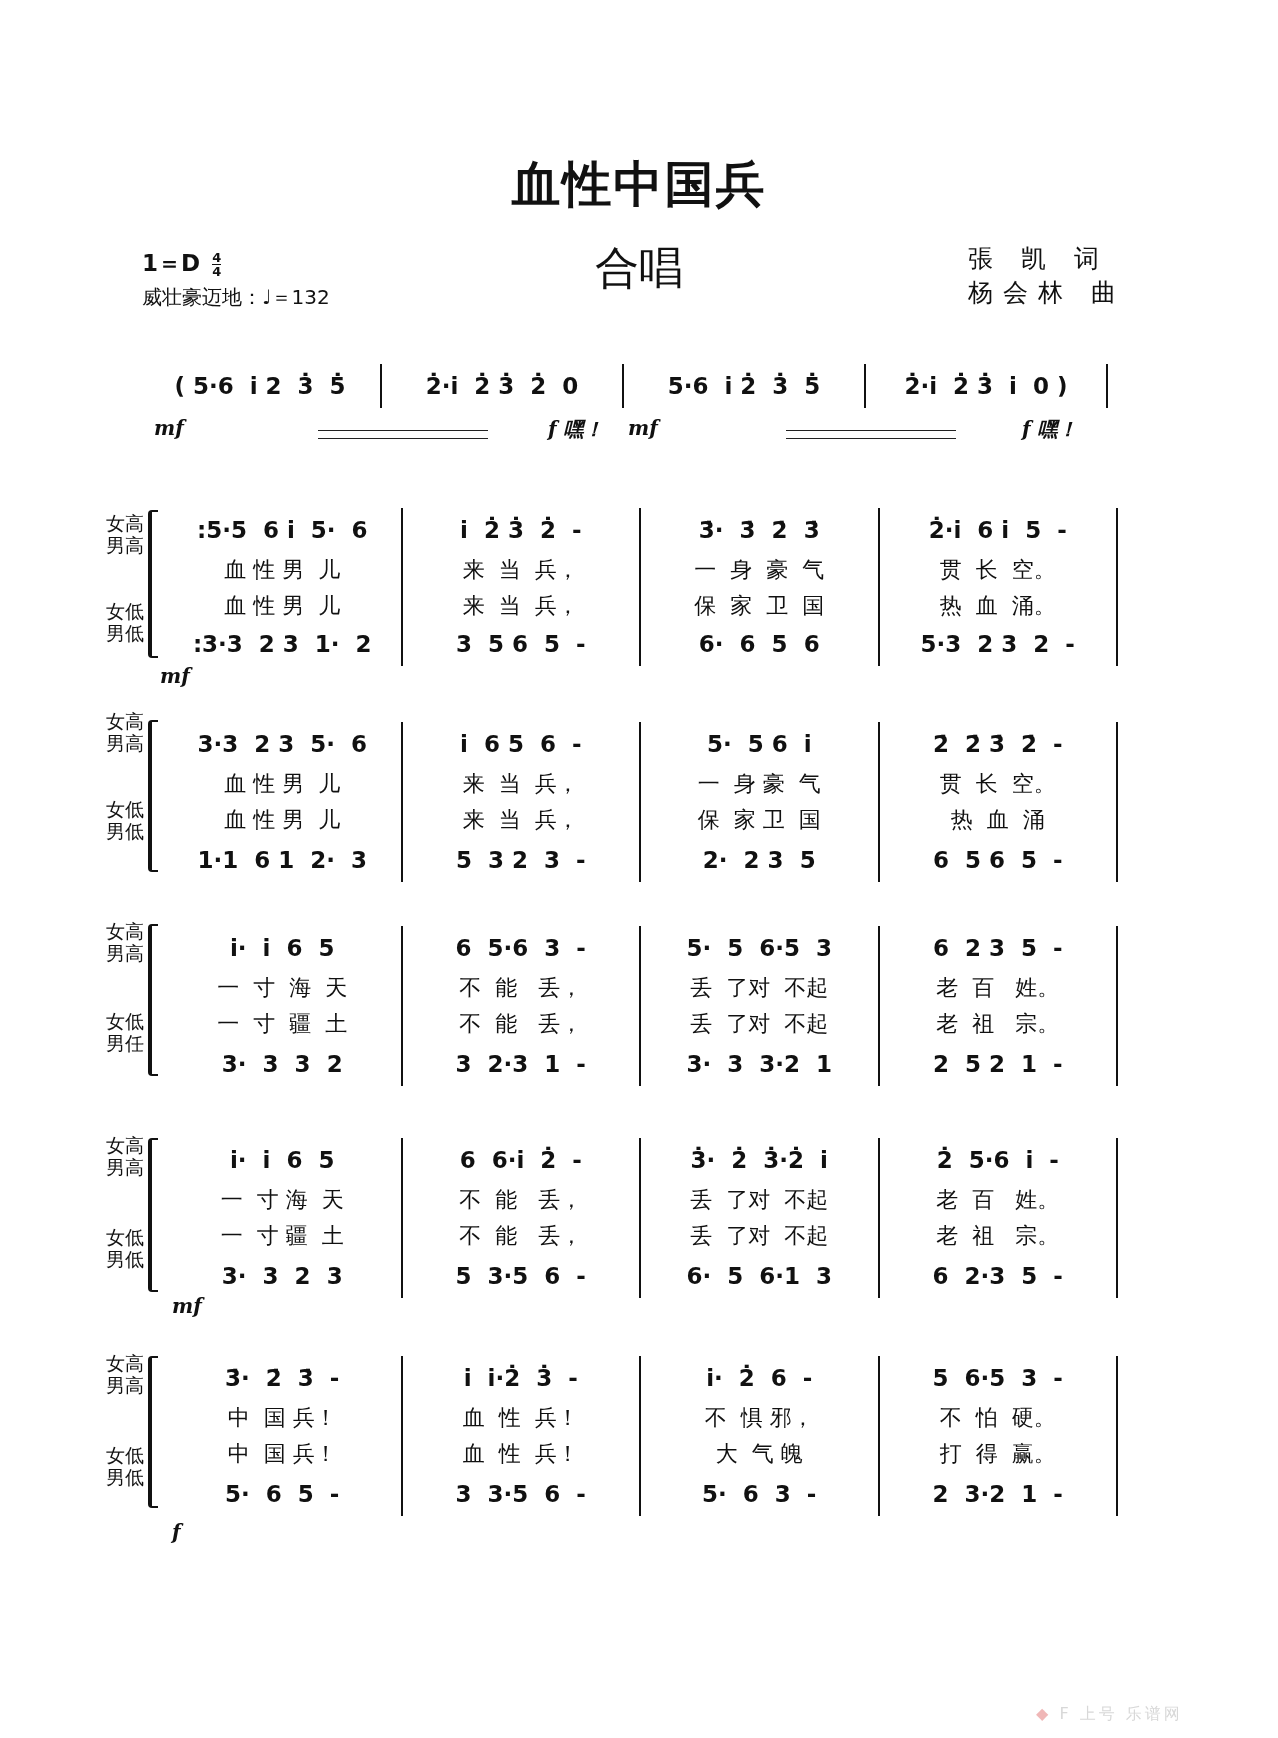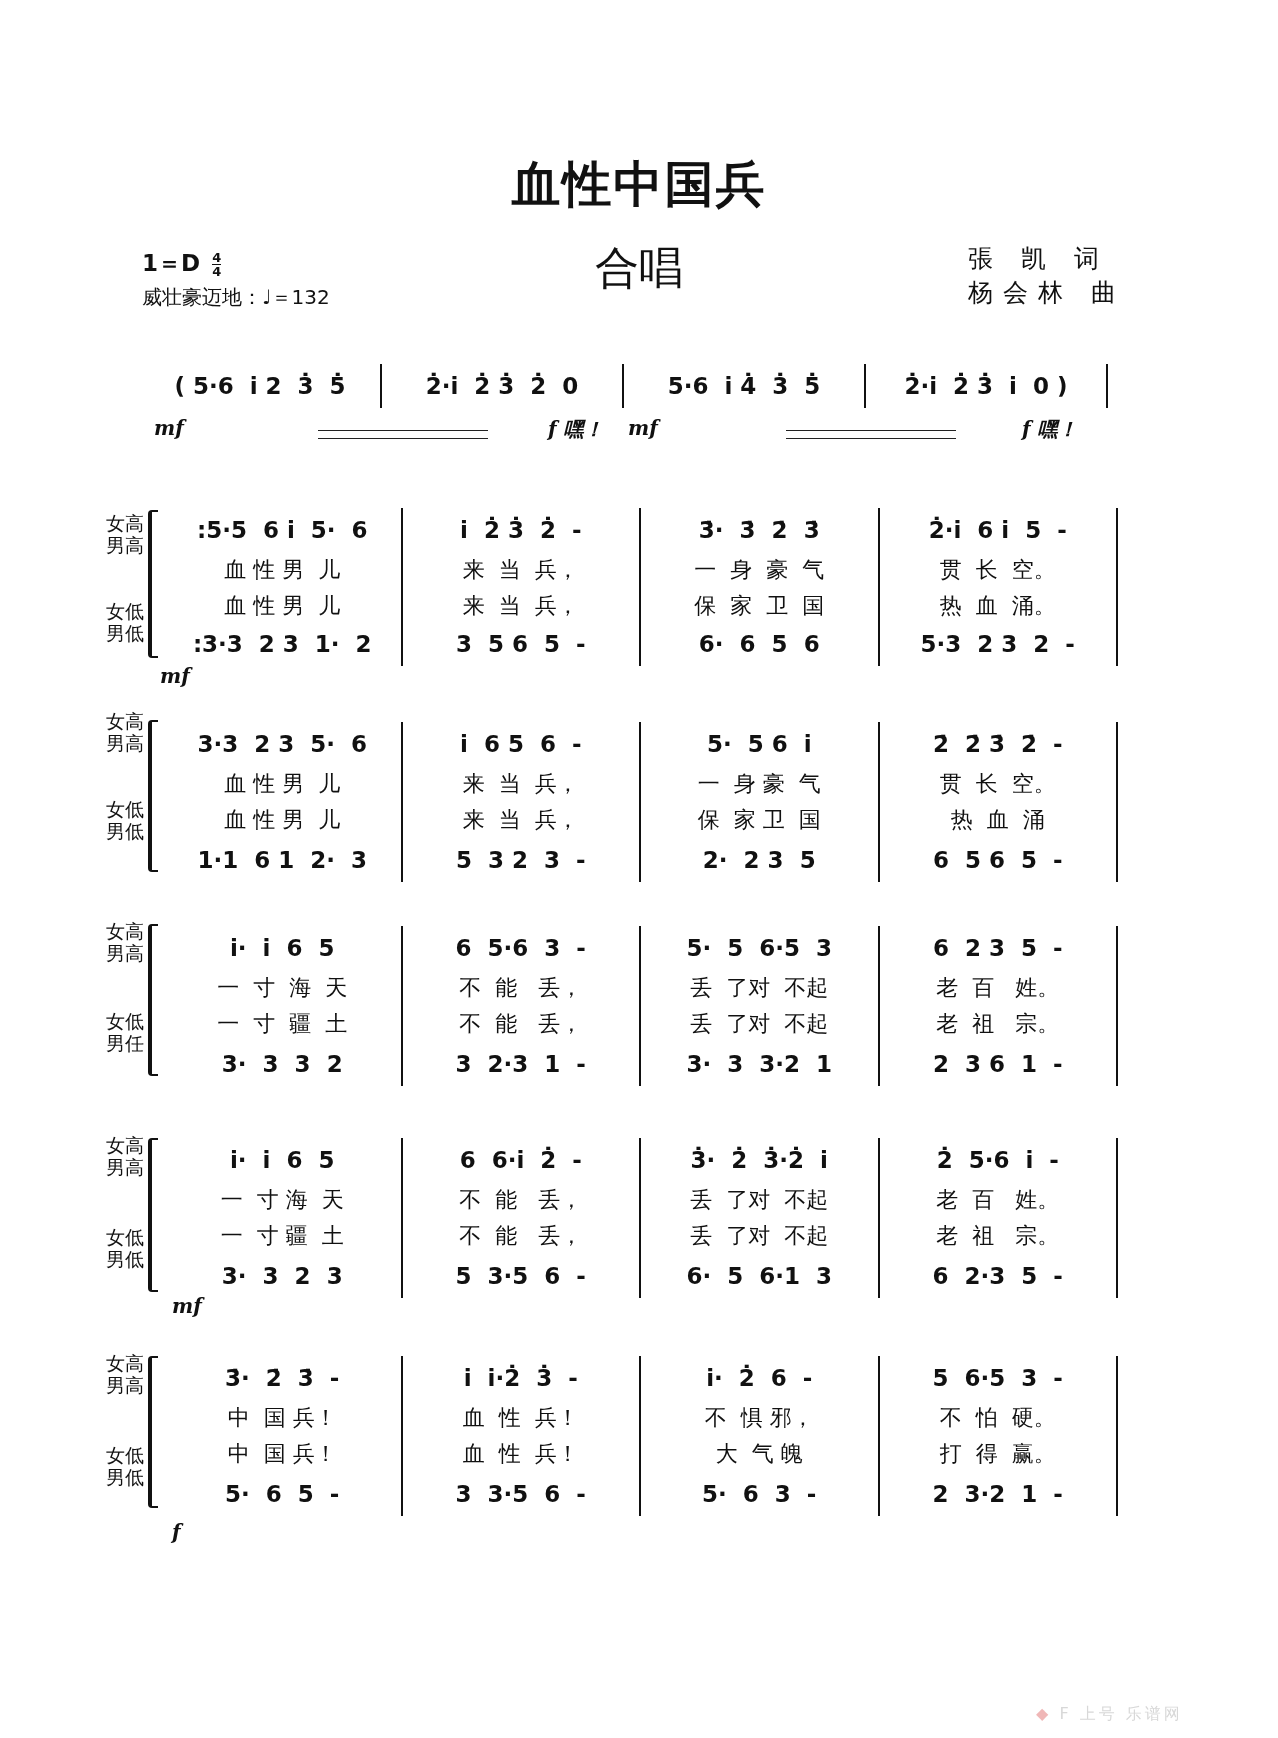--- a/index.html
+++ b/index.html
@@ -58,21 +58,21 @@
     <div class="line" style="top:0; left:140px; right:170px;">
       <div class="meas">
           <span class="tok">( 5·6  i 2  3̇  5̇</span>
         </div>
       <div class="bar"></div>
       <div class="meas">
           <span class="tok">2̇·i  2̇ 3̇  2̇  0</span>
         </div>
       <div class="bar"></div>
       <div class="meas">
-          <span class="tok">5·6  i 4̇  3̇  5̇</span>
+          <span class="tok">5·6  i 2̇  3̇  5̇</span>
         </div>
       <div class="bar"></div>
       <div class="meas">
           <span class="tok">2̇·i  2̇ 3̇  i  0 )</span>
         </div>
       <div class="bar"></div>
     </div>
     <span class="dyn" style="left:154px; top:48px;">mf</span>
     <div class="hair" style="left:318px; width:170px; top:62px;"></div>
     <div class="hair" style="left:318px; width:170px; top:70px;"></div>
@@ -323,21 +323,21 @@
         <div class="bar"></div>
       <div class="meas">
           <span class="tok">3  2·3  1  -</span>
         </div>
         <div class="bar"></div>
       <div class="meas">
           <span class="tok">3·  3  3·2  1</span>
         </div>
         <div class="bar"></div>
       <div class="meas">
-          <span class="tok">2  3 6  1  -</span>
+          <span class="tok">2  5 2  1  -</span>
         </div>
         <div class="bar"></div>
     </div>
   </div>
 
   <div class="sys" style="top:1134px;">
     <div class="labels" style="top:0px;">
       <div>女高</div>
       <div>男高</div>
     </div>

